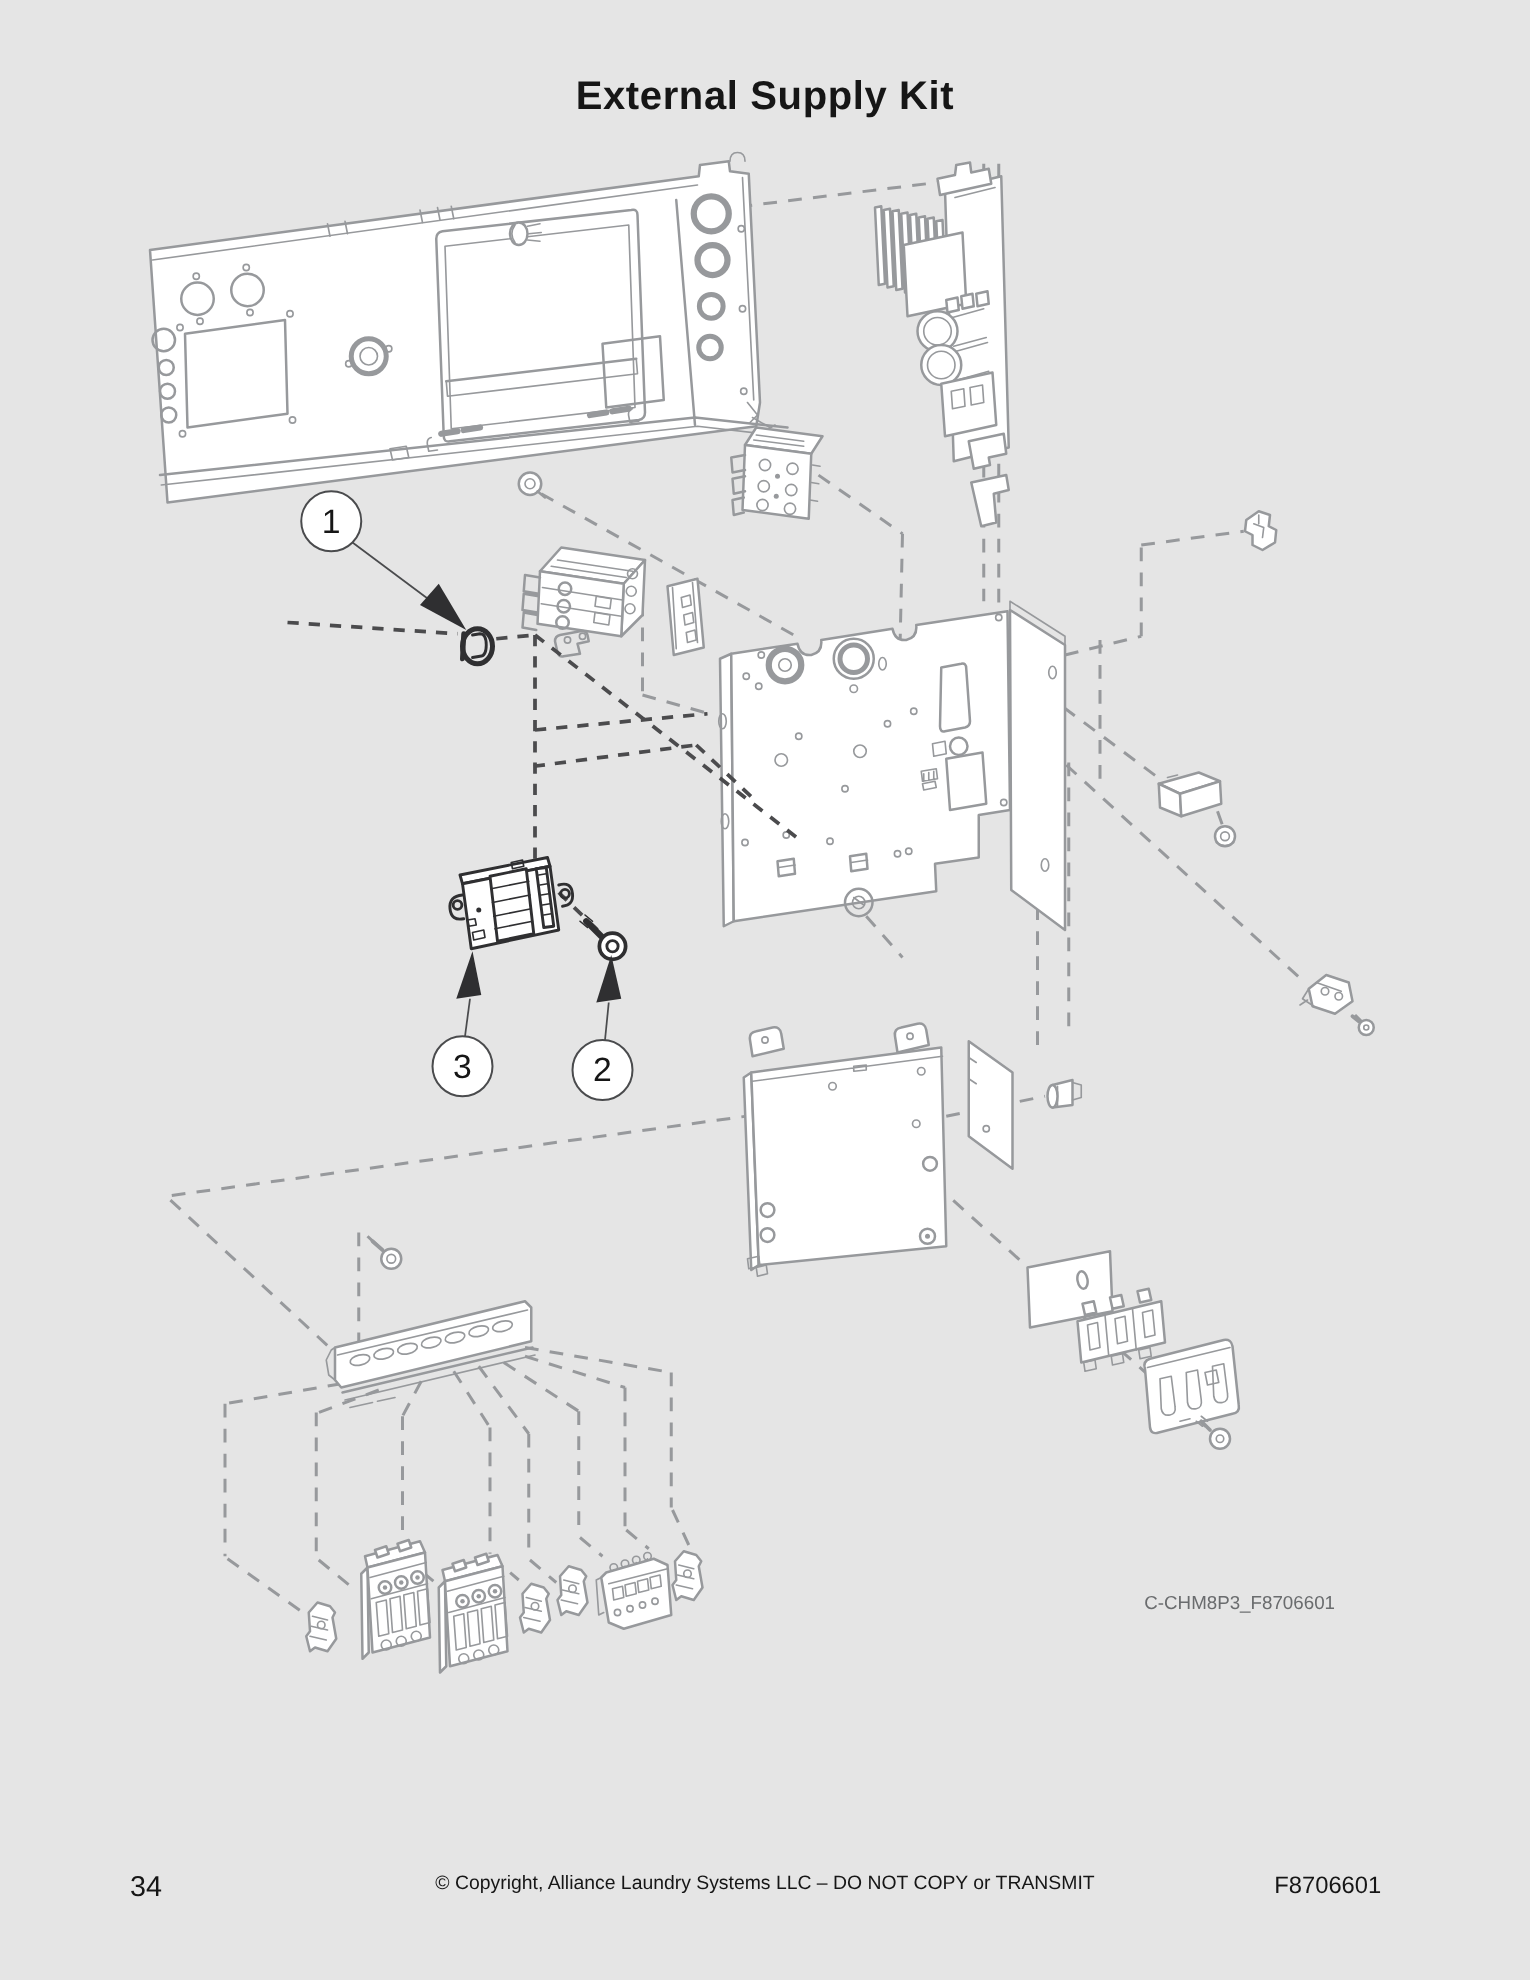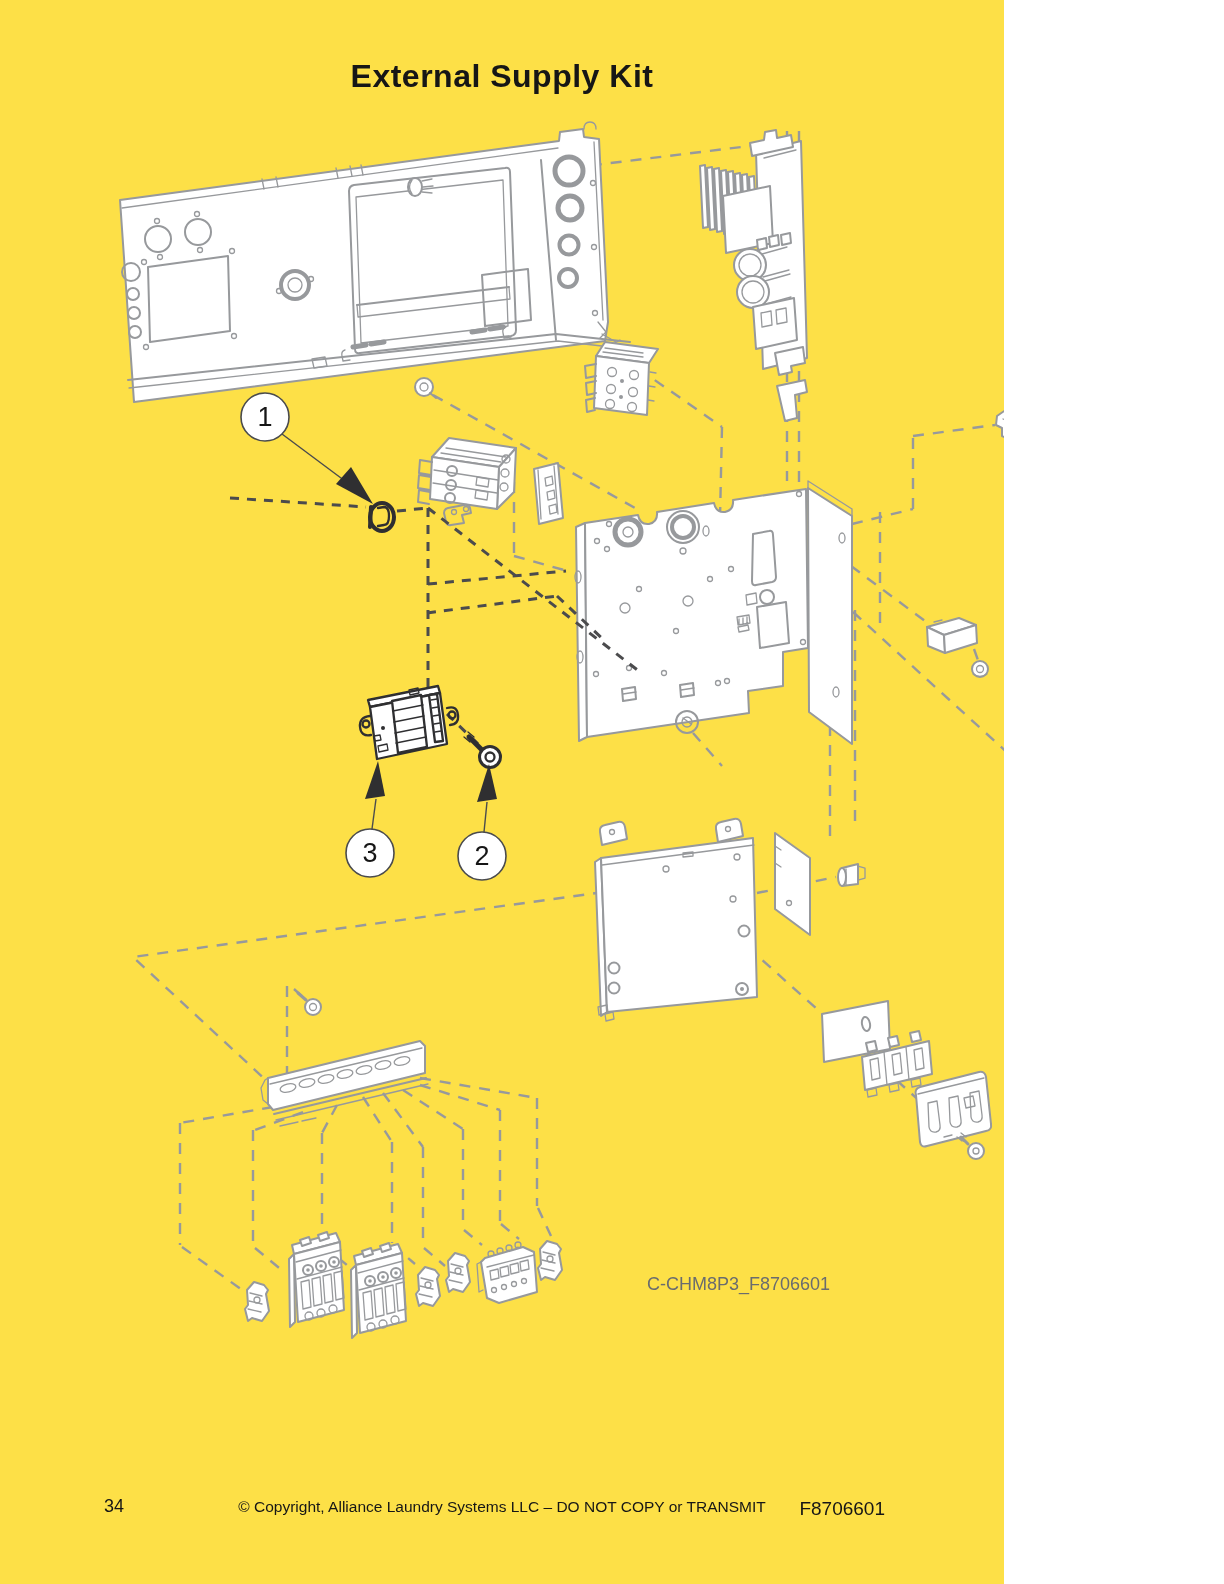--- a/index.html
+++ b/index.html
@@ -1,23 +1,23 @@
 <!DOCTYPE html>
 <html style="--line-gray: #97999c; --dash-dark: #4b4b4d; --dark-part: #2f2f31; --text-dark: #161616; --code-gray: #6a6c6e;"><head>
 <meta charset="utf-8">
 <style>
   html,body{margin:0;padding:0;background:#fff;}
-  .page{position:relative;width:1004px;height:1584px;background:#fde047;overflow:hidden;
+  .page{position:relative;width:1224px;height:1584px;background:#e5e5e5;overflow:hidden;
         font-family:"Liberation Sans", sans-serif;}
   .title{position:absolute;top:58px;left:0;width:100%;text-align:center;
          font-size:32px;font-weight:bold;color:var(--text-dark);letter-spacing:.5px;}
   .diagram-svg{position:absolute;top:0;left:0;}
-  .diagram-code{position:absolute;top:1274px;right:174px;font-size:18px;color:var(--code-gray);}
+  .diagram-code{position:absolute;top:1274px;right:156px;font-size:15px;color:var(--code-gray);}
   .footer{position:absolute;top:1496px;left:0;width:100%;height:30px;color:var(--text-dark);}
-  .footer .pn{position:absolute;left:104px;top:0;font-size:18px;}
+  .footer .pn{position:absolute;left:104px;top:0;font-size:23px;}
   .footer .cp{position:absolute;left:0;width:100%;text-align:center;top:2px;font-size:15.5px;}
   .footer .dn{position:absolute;right:119px;top:2px;font-size:19px;}
 
   
   .g{fill:none;stroke:var(--line-gray);stroke-width:2;stroke-linecap:round;stroke-linejoin:round;}
   .gw{fill:#fff;stroke:var(--line-gray);stroke-width:2;stroke-linejoin:round;}
   .g1{fill:none;stroke:var(--line-gray);stroke-width:1.3;stroke-linecap:round;stroke-linejoin:round;}
   .gf{fill:var(--line-gray);stroke:none;}
   .gd{fill:none;stroke:var(--line-gray);stroke-width:2.4;stroke-dasharray:11 9;stroke-linecap:butt;}
   .kd{fill:none;stroke:var(--dash-dark);stroke-width:3;stroke-dasharray:9 8;stroke-linecap:butt;}

